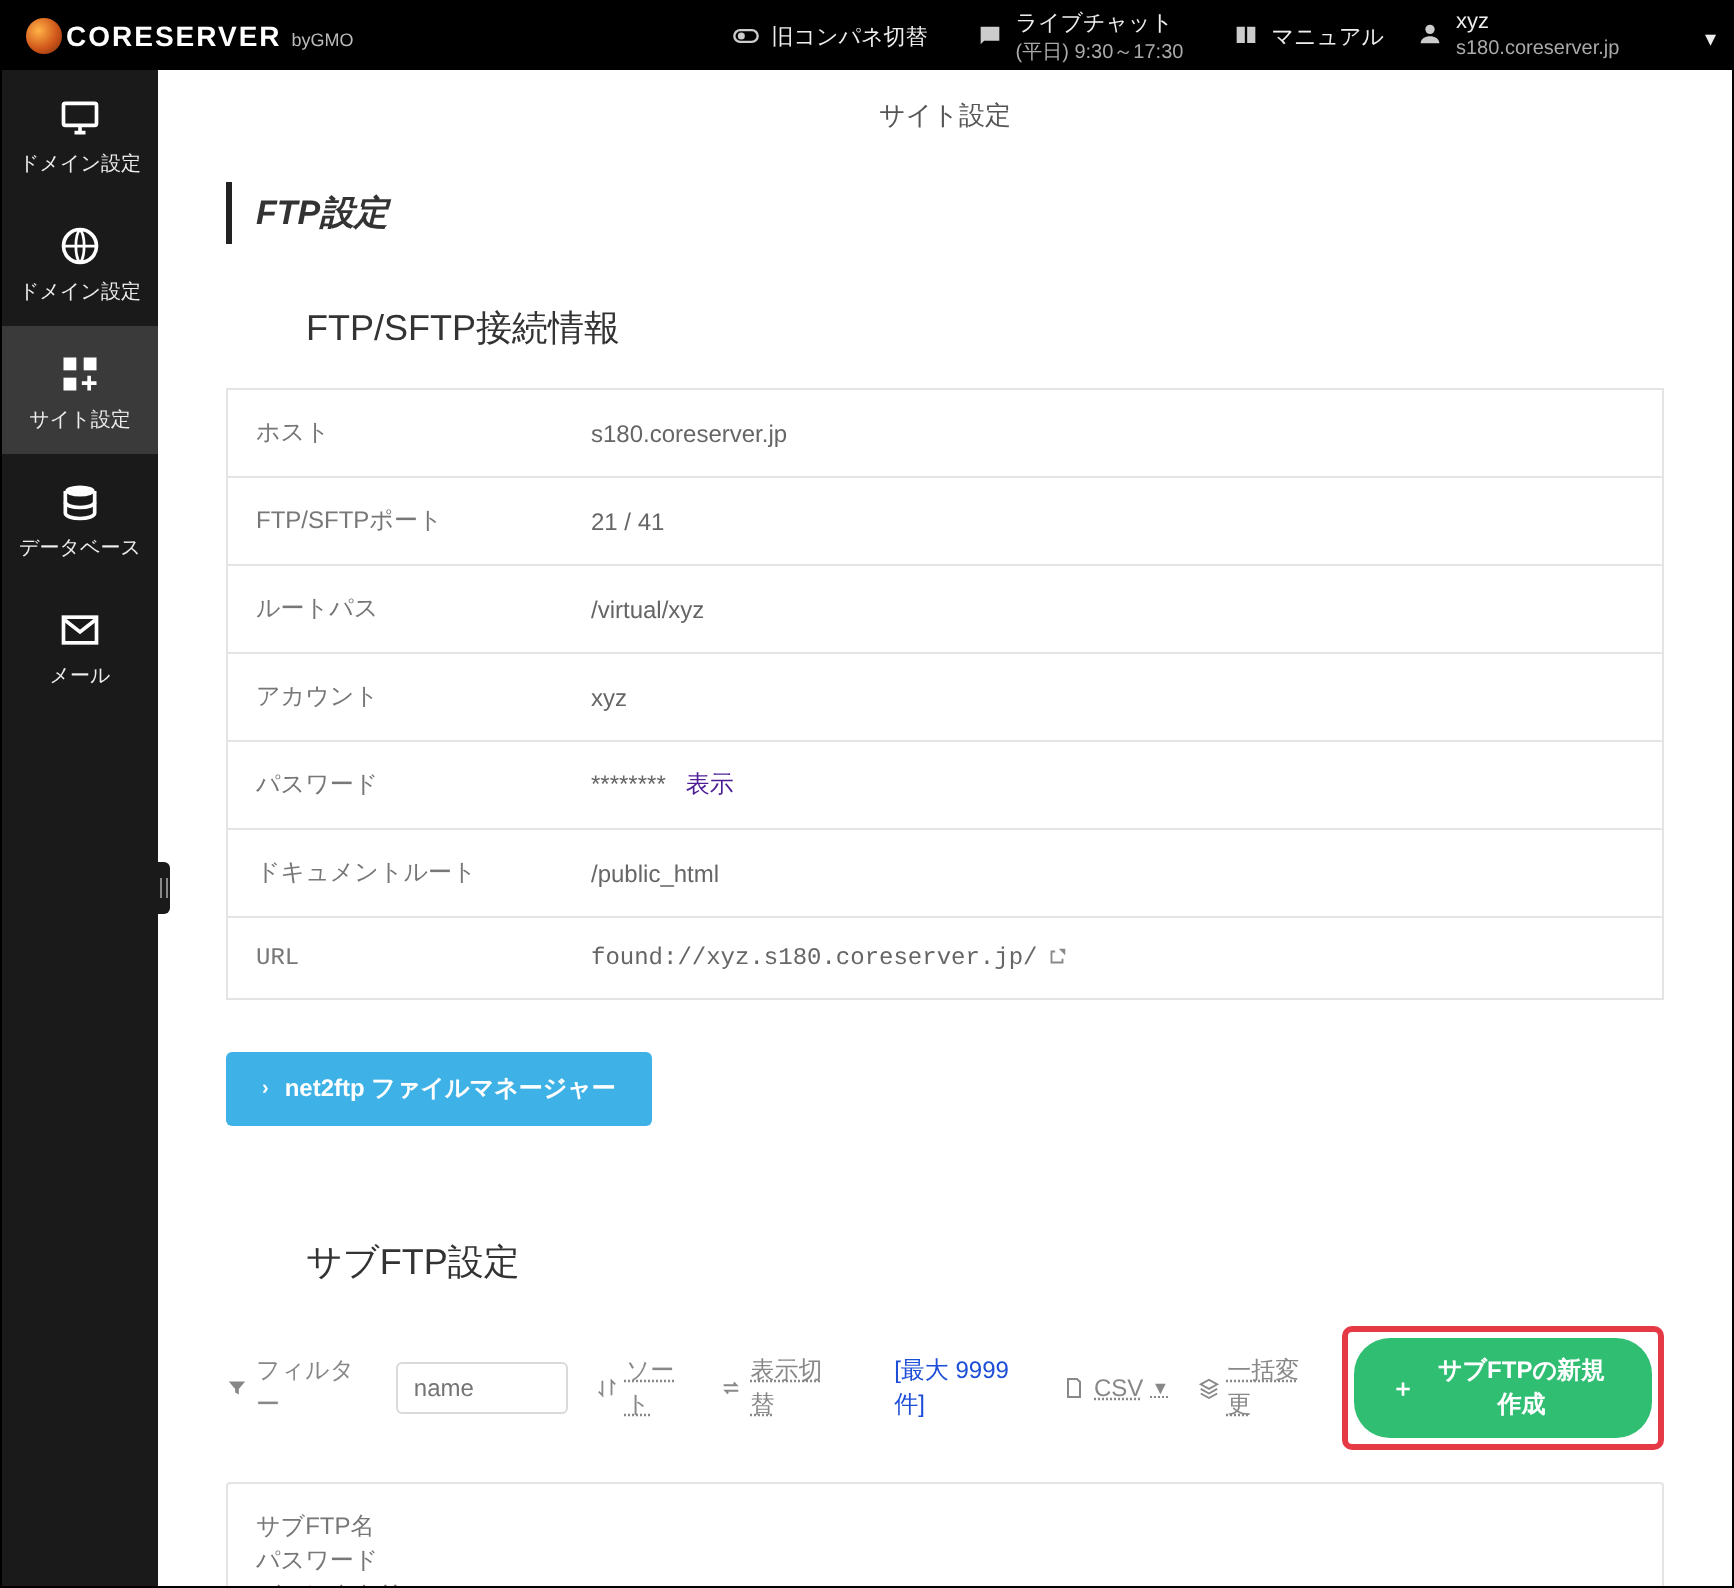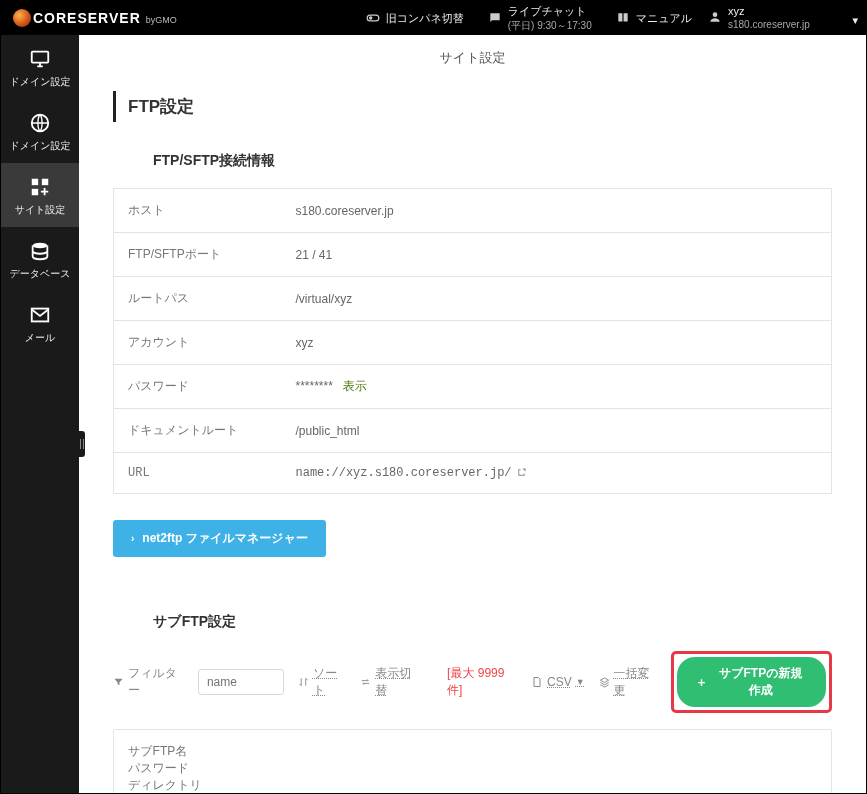--- a/index.html
+++ b/index.html
@@ -22,40 +22,40 @@
 .sidebar { width: 78px; background: #1a1a1a; display: flex; flex-direction: column; position: relative; }
 .sb-item { color: #eee; text-align: center; padding: 13px 0 10px; cursor: pointer; font-size: 10px; }
 .sb-item svg { width: 22px; height: 22px; fill: #fff; display: block; margin: 0 auto 5px; }
 .sb-item.active { background: #3a3a3a; }
 .sb-handle { position: absolute; right: -6px; top: 396px; width: 6px; height: 26px; background: #1a1a1a; border-radius: 0 3px 3px 0; display: flex; align-items: center; justify-content: center; }
 .sb-handle::before { content: ""; width: 2px; height: 10px; border-left: 1px solid #888; border-right: 1px solid #888; }
 
 .main { flex: 1; overflow-y: auto; background: #fff; }
 .page-title { text-align: center; font-size: 13px; padding: 14px 0; color: #555; }
 .content { padding: 0 34px 30px; }
-.hd1 { border-left: 3px solid #222; padding: 4px 0 4px 12px; font-size: 17px; font-weight: 700; margin: 10px 0 30px; }
-.hd2 { font-size: 14px; font-weight: 700; margin: 10px 0 18px; padding-left: 40px; }
+.hd1 { border-left: 3px solid #222; padding: 4px 0 4px 12px; font-size: 17px; font-weight: 700; margin: 10px 0 30px; font-style: italic; }
+.hd2 { font-size: 18px; font-weight: 400; margin: 10px 0 18px; padding-left: 40px; }
 
 .info-table { width: 100%; border: 1px solid #e4e4e4; border-collapse: collapse; margin-bottom: 26px; }
 .info-table tr { border-bottom: 1px solid #e4e4e4; }
 .info-table tr:last-child { border-bottom: none; font-family: Liberation Mono, monospace; }
 .info-table td { padding: 13px 14px; font-size: 12px; color: #666; }
 .info-table td:first-child { width: 168px; color: #777; }
-.show-link { color: #4d7c0f; margin-left: 10px; cursor: pointer; }
+.show-link { color: #4c1d95; margin-left: 10px; cursor: pointer; }
 .ext-icon { width: 11px; height: 11px; fill: #888; margin-left: 4px; vertical-align: middle; }
 
 .btn-blue { background: #3eb2e6; color: #fff; border: none; border-radius: 3px; padding: 10px 18px; font-size: 12px; font-weight: 600; cursor: pointer; display: inline-flex; align-items: center; gap: 8px; }
 .btn-blue .chev-r { font-size: 10px; }
 
 .toolbar { display: flex; align-items: center; gap: 14px; margin: 20px 0 16px; font-size: 12px; color: #888; justify-content: center; }
 .toolbar svg { width: 12px; height: 12px; fill: #888; }
 .filter-input { border: 1px solid #d9d9d9; border-radius: 3px; padding: 5px 8px; font-size: 12px; width: 86px; color: #aaa; }
 .tb-link { display: inline-flex; align-items: center; gap: 4px; cursor: pointer; text-decoration: underline dotted; }
 .tb-spacer { flex: 1; }
-.count { color: #ef4444; }
+.count { color: #1d4ed8; }
 .caret-down { font-size: 9px; color: #888; }
 .btn-green-wrap { border: 3px solid #e63946; border-radius: 5px; padding: 3px; }
 .btn-green { background: #2fbe72; color: #fff; border: none; border-radius: 18px; padding: 8px 18px; font-size: 12px; font-weight: 600; cursor: pointer; display: inline-flex; align-items: center; gap: 6px; }
 
 .sub-table-head { display: flex; border: 1px solid #e4e4e4; border-radius: 2px; padding: 13px 14px; font-size: 12px; color: #777; margin-bottom: 12px; flex-direction: column; }
 .sub-table-head > div:nth-child(1){ width: 170px; }
 .sub-table-head > div:nth-child(2){ width: 170px; }
 .sub-table-head > div:nth-child(3){ flex: 1; }
 .sub-table-head > div:nth-child(4){ width: 120px; text-align: left; }
 .no-results { font-size: 13px; color: #666; margin-bottom: 18px; }
@@ -174,21 +174,21 @@
         <tr>
               <td>パスワード</td>
               <td><span>********</span><span class="show-link">表示</span></td>
             </tr>
         <tr>
               <td>ドキュメントルート</td>
               <td>/public_html</td>
             </tr>
         <tr>
               <td>URL</td>
-              <td><span>name://xyz.s180.coreserver.jp/</span><svg class="ext-icon" viewBox="0 0 24 24">
+              <td><span>found://xyz.s180.coreserver.jp/</span><svg class="ext-icon" viewBox="0 0 24 24">
                   <path d="M14 3h7v7M21 3l-9 9M5 5h5v2H7v10h10v-3h2v5H5z"></path>
                 </svg></td>
             </tr>
       </tbody>
         </table>
 
       <button class="btn-blue">
         <span class="chev-r">›</span>
         <span>net2ftp ファイルマネージャー</span>
       </button>

